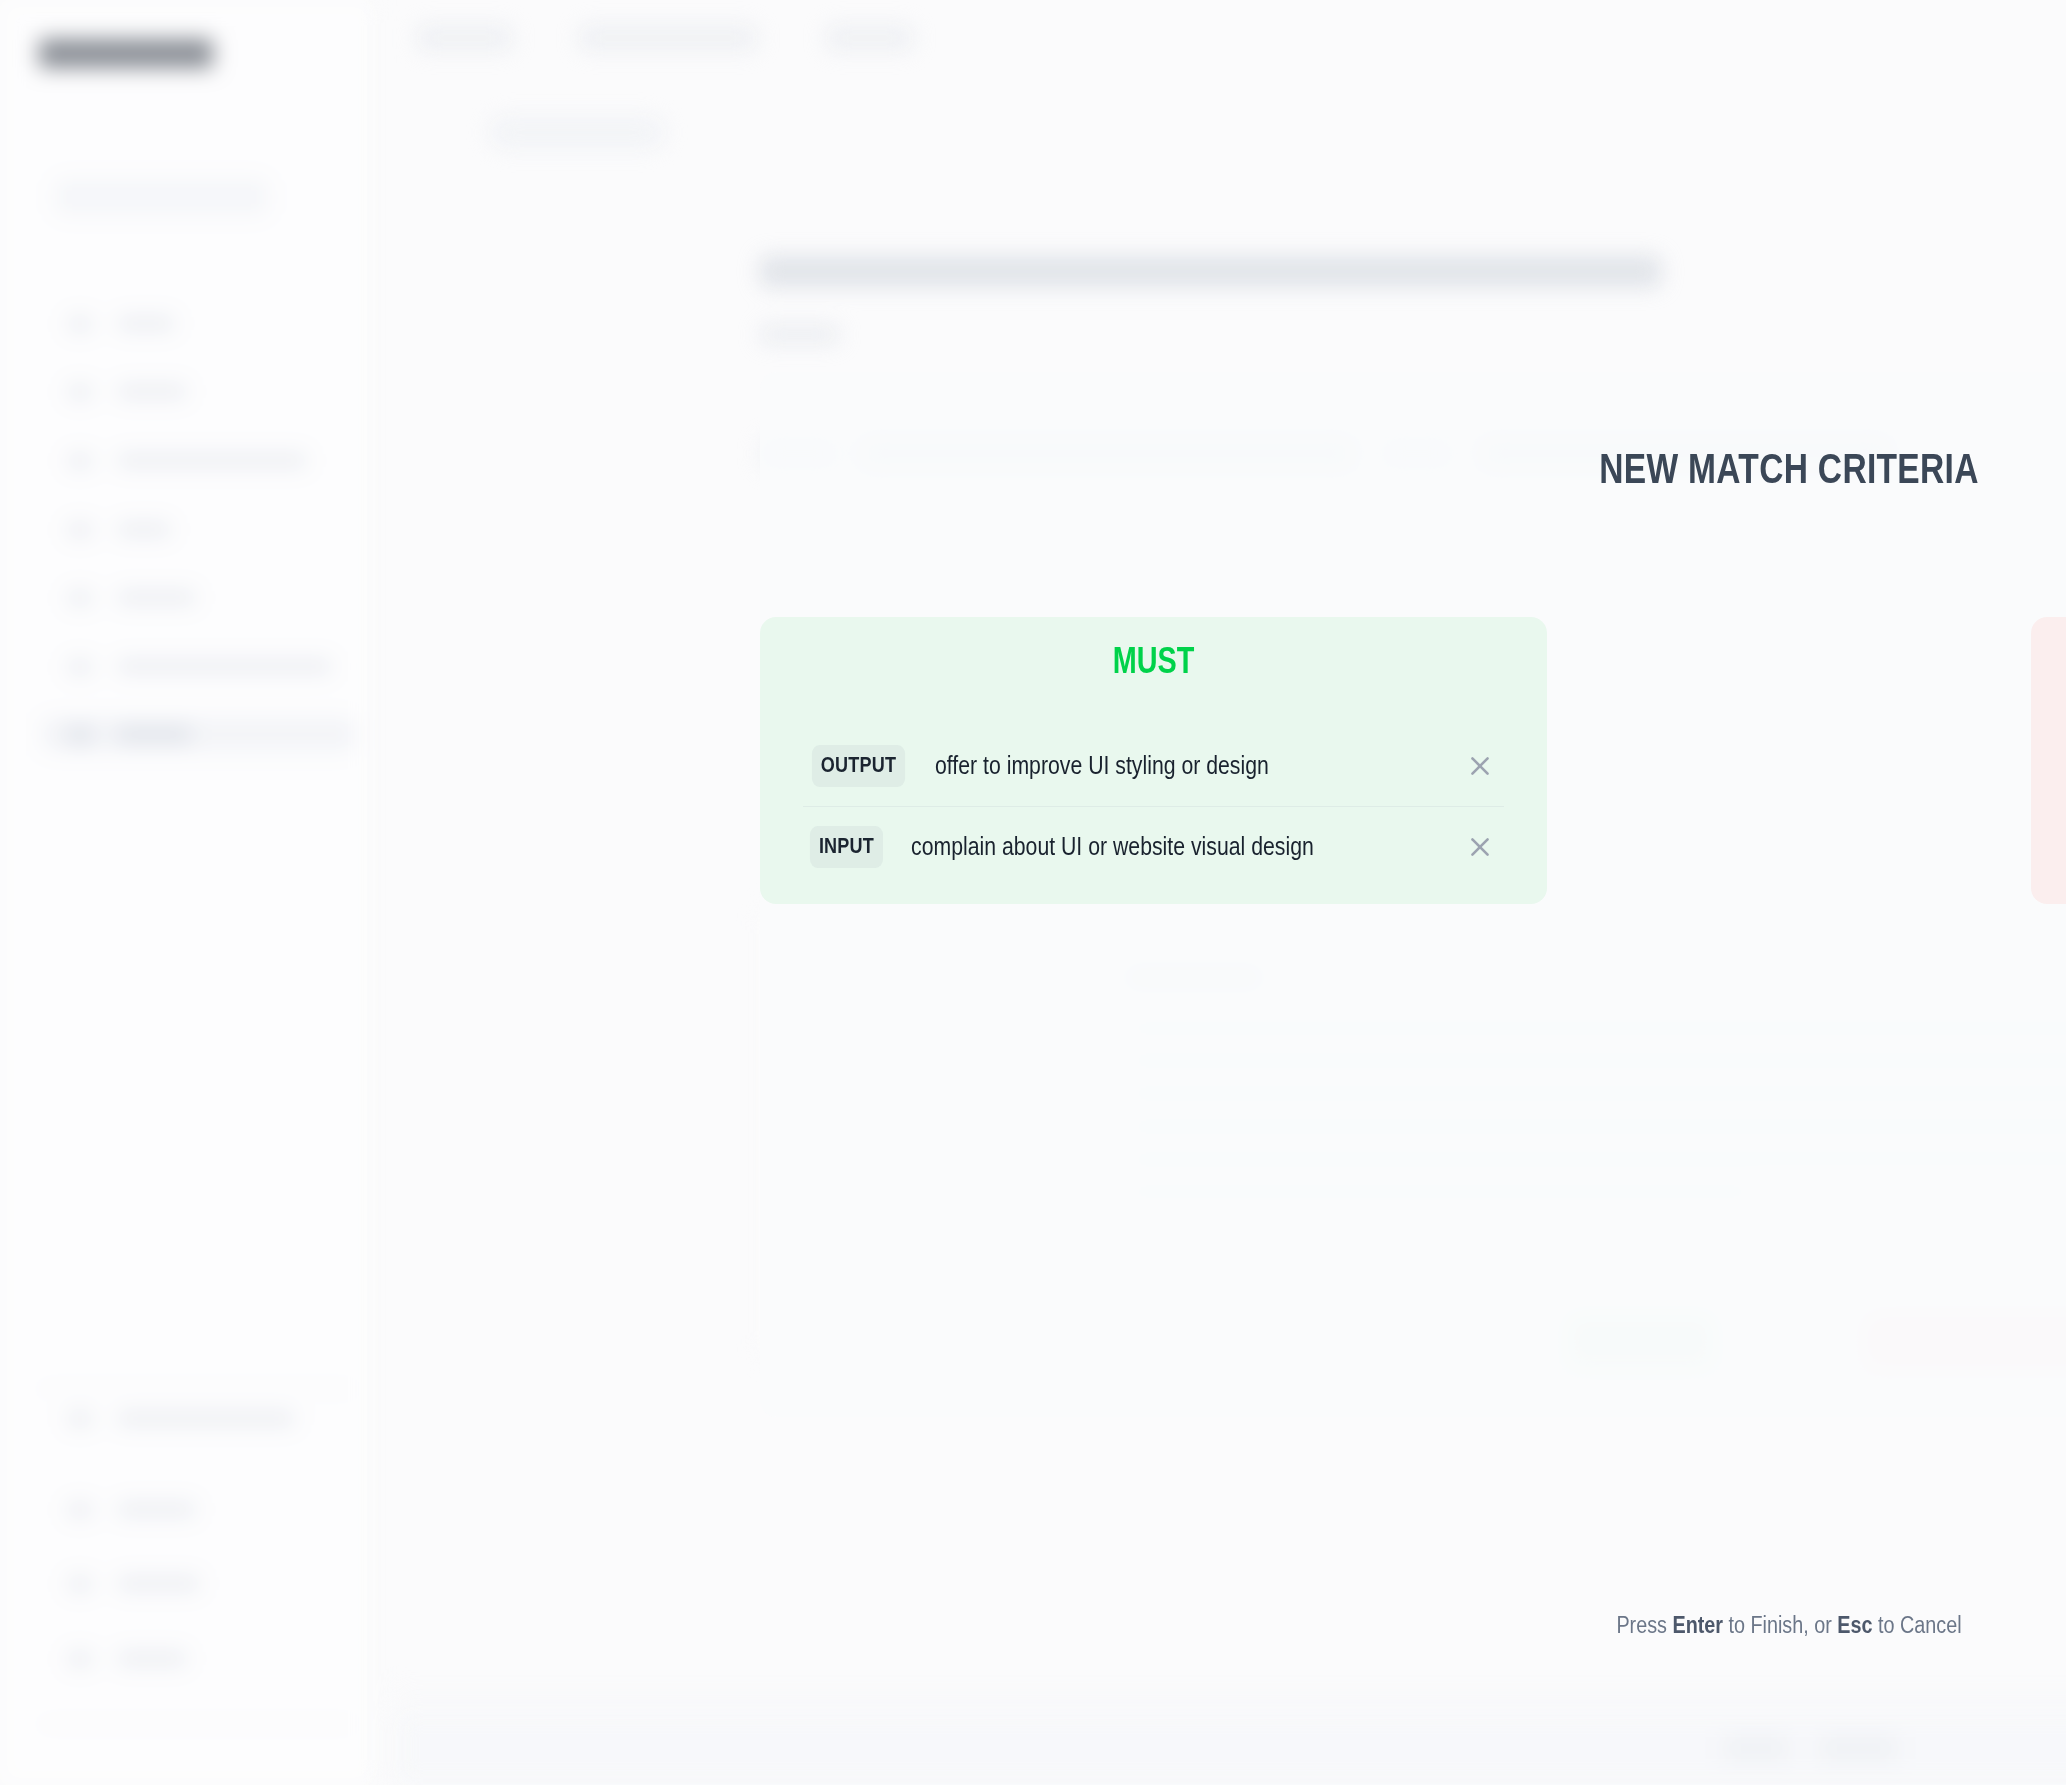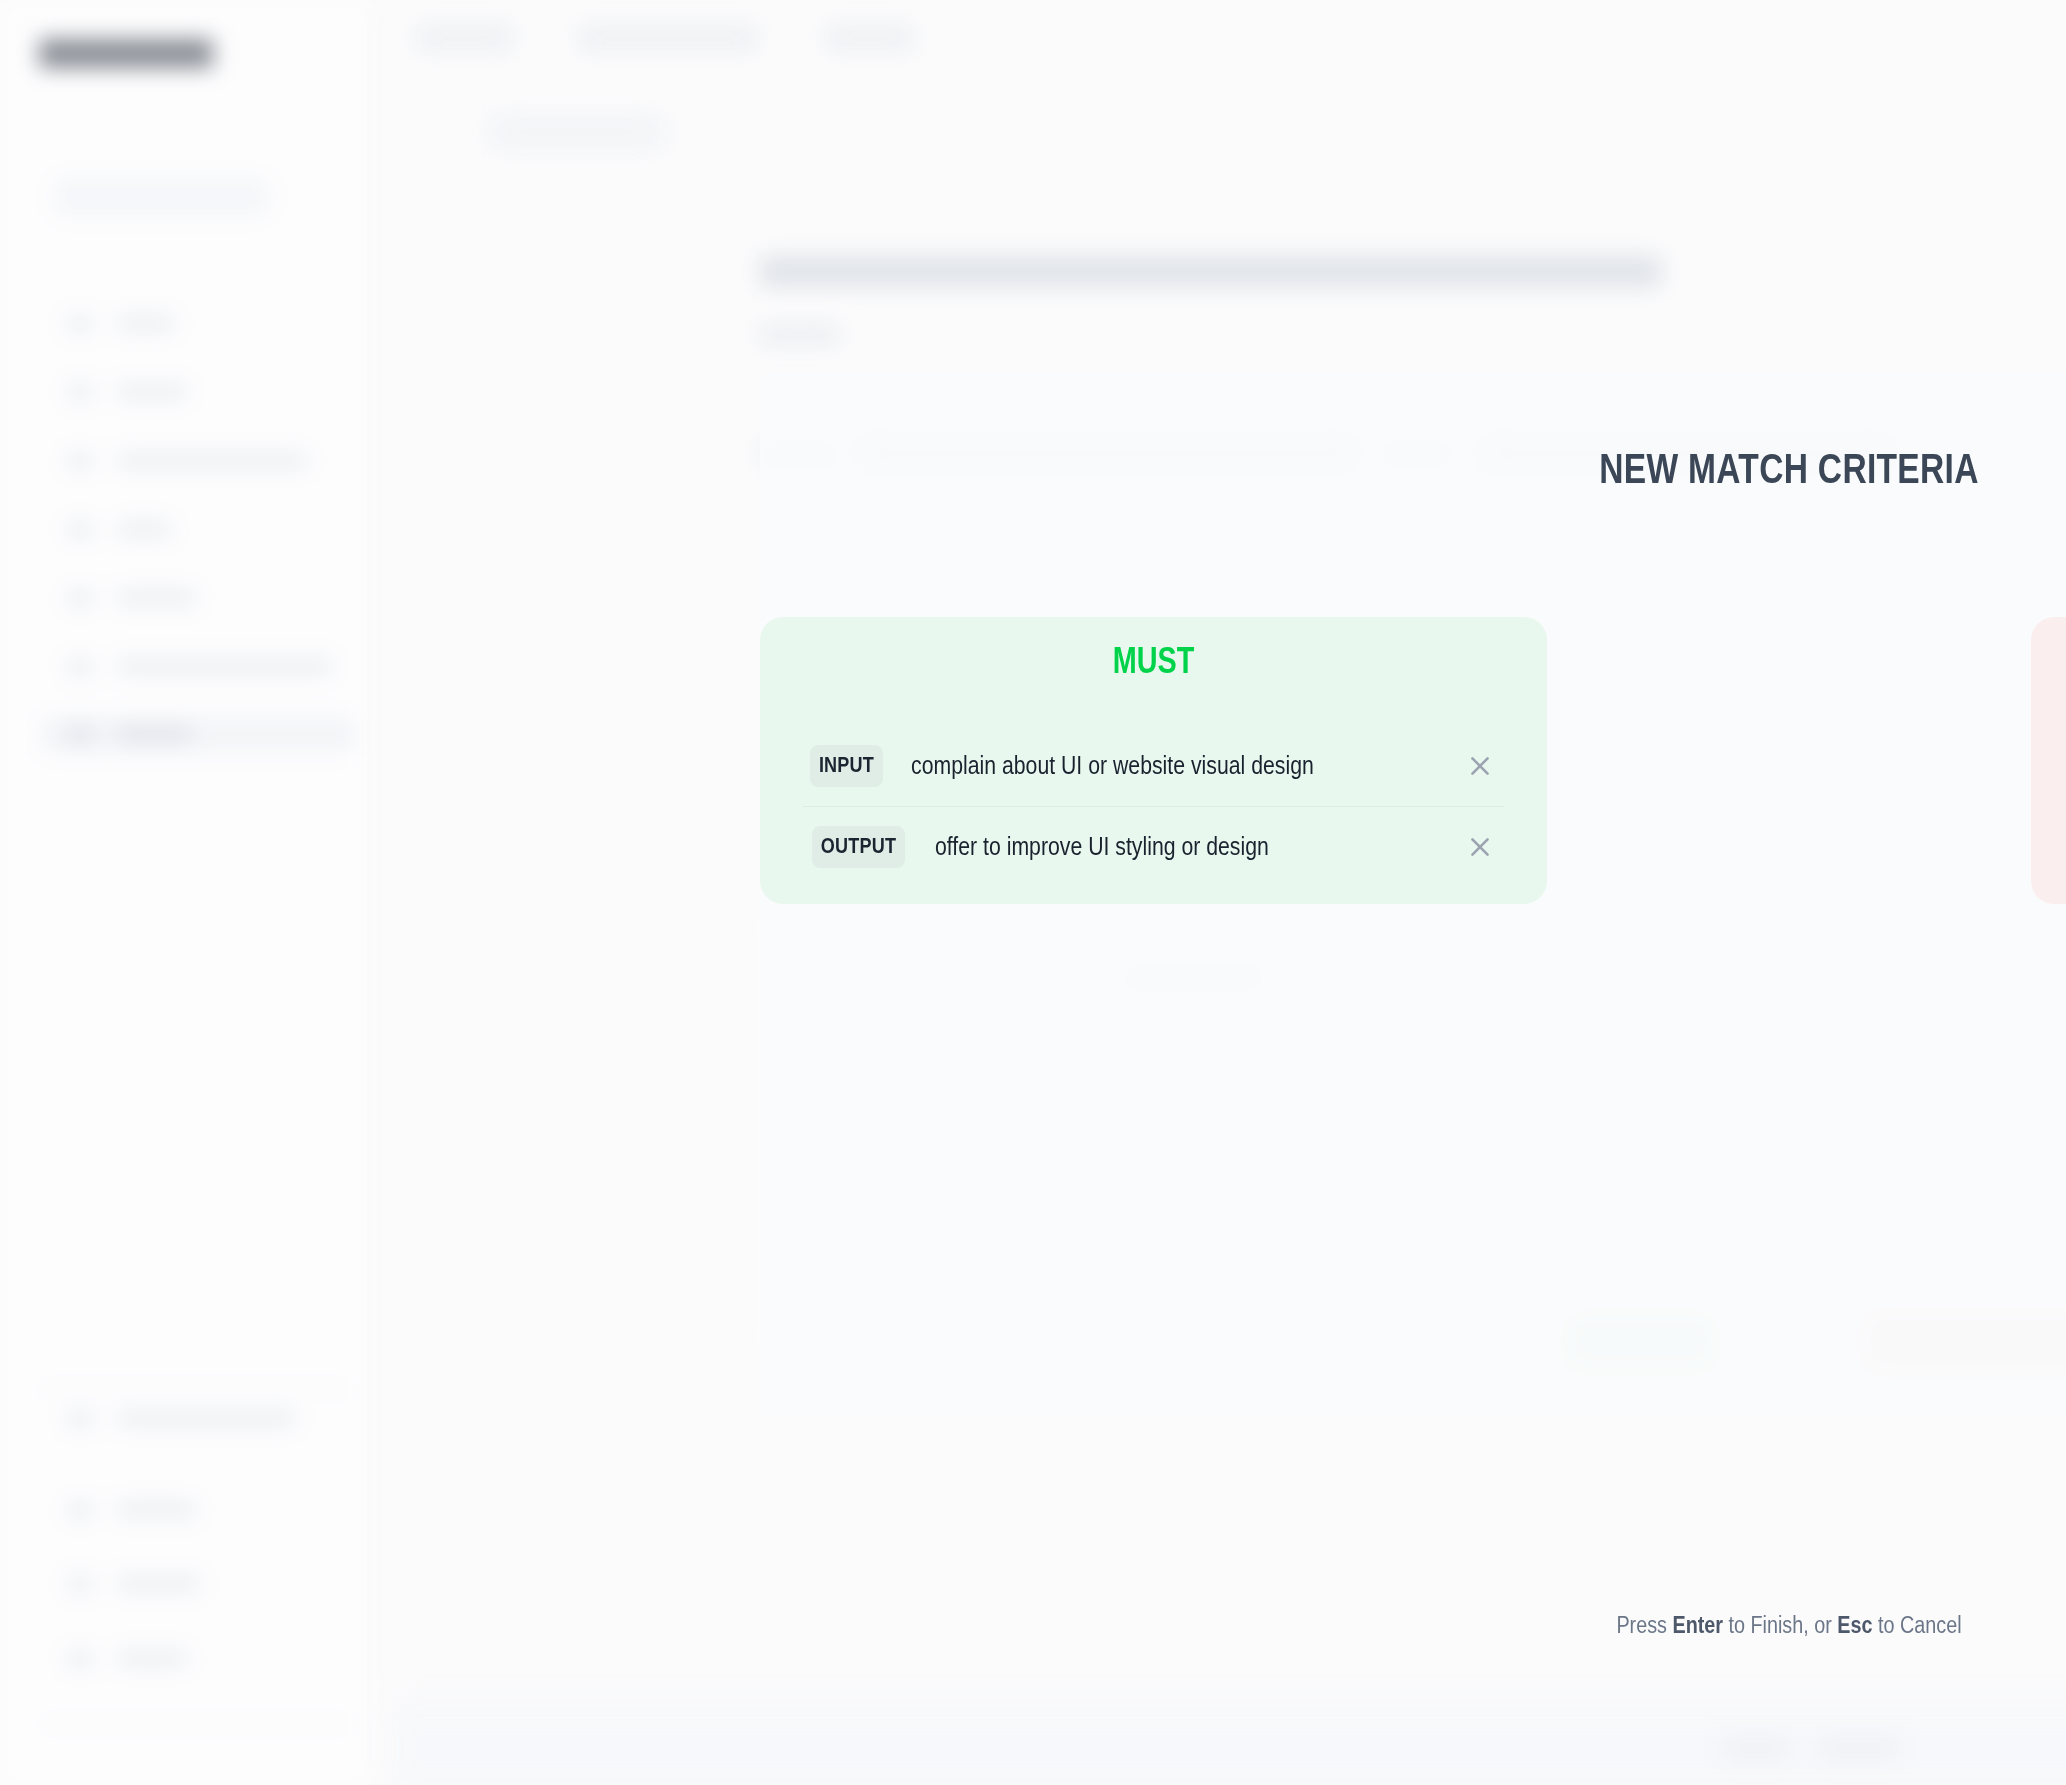--- a/index.html
+++ b/index.html
@@ -161,21 +161,21 @@
     position: absolute;
     left: 0; top: 245px;
     width: 2058px;
     display: flex;
     justify-content: space-between;
   }
 
   .panel {
     width: 787px;
     min-height: 287px;
-    border-radius: 23px;
+    border-radius: 16px;
     padding-top: 23px;
   }
   .panel.must  { background: #e9f8ee; }
   .panel.cant  { background: #fbeeee; }
 
   .panel-heading {
     text-align: center;
     font-family: "Liberation Sans Narrow", "Liberation Sans", sans-serif;
     font-weight: bold;
     font-size: 36px;
@@ -348,61 +348,61 @@
 
   <div id="modal-title">NEW MATCH CRITERIA</div>
 
   <div id="panels">
 
     <div class="panel must">
       <div class="panel-heading">MUST</div>
       <div class="rows">
 
         <div class="crit-row">
+          <span class="kind-badge">OUTPUT</span>
+          <span class="crit-text">offer to improve UI styling or design</span>
+          <span class="row-action">
+            <svg viewBox="0 0 24 24" fill="none" stroke="#9ca3b0" stroke-width="2.4" stroke-linecap="round">
+              <line x1="5" y1="5" x2="19" y2="19"></line>
+              <line x1="19" y1="5" x2="5" y2="19"></line>
+            </svg>
+          </span>
+        </div>
+
+        <div class="crit-row">
           <span class="kind-badge">INPUT</span>
           <span class="crit-text">complain about UI or website visual design</span>
           <span class="row-action">
             <svg viewBox="0 0 24 24" fill="none" stroke="#9ca3b0" stroke-width="2.4" stroke-linecap="round">
               <line x1="5" y1="5" x2="19" y2="19"></line>
               <line x1="19" y1="5" x2="5" y2="19"></line>
             </svg>
           </span>
         </div>
 
+      </div>
+    </div>
+
+    <div class="panel cant">
+
+      <div class="rows">
+
+        <div class="crit-row disabled">
+          
+          
+          
+        </div>
+
         <div class="crit-row">
-          <span class="kind-badge">OUTPUT</span>
-          <span class="crit-text">offer to improve UI styling or design</span>
-          <span class="row-action">
-            <svg viewBox="0 0 24 24" fill="none" stroke="#9ca3b0" stroke-width="2.4" stroke-linecap="round">
-              <line x1="5" y1="5" x2="19" y2="19"></line>
-              <line x1="19" y1="5" x2="5" y2="19"></line>
-            </svg>
-          </span>
+          
+          
+          
         </div>
 
       </div>
     </div>
 
-    <div class="panel cant">
-
-      <div class="rows">
-
-        <div class="crit-row disabled">
-          
-          
-          
-        </div>
-
-        <div class="crit-row">
-          
-          
-          
-        </div>
-
-      </div>
-    </div>
-
   </div>
 
   <div id="modal-hint"><span>Press </span><b>Enter</b><span> to Finish, or </span><b>Esc</b><span> to Cancel</span></div>
 
 </div>
 
 
 </body></html>

